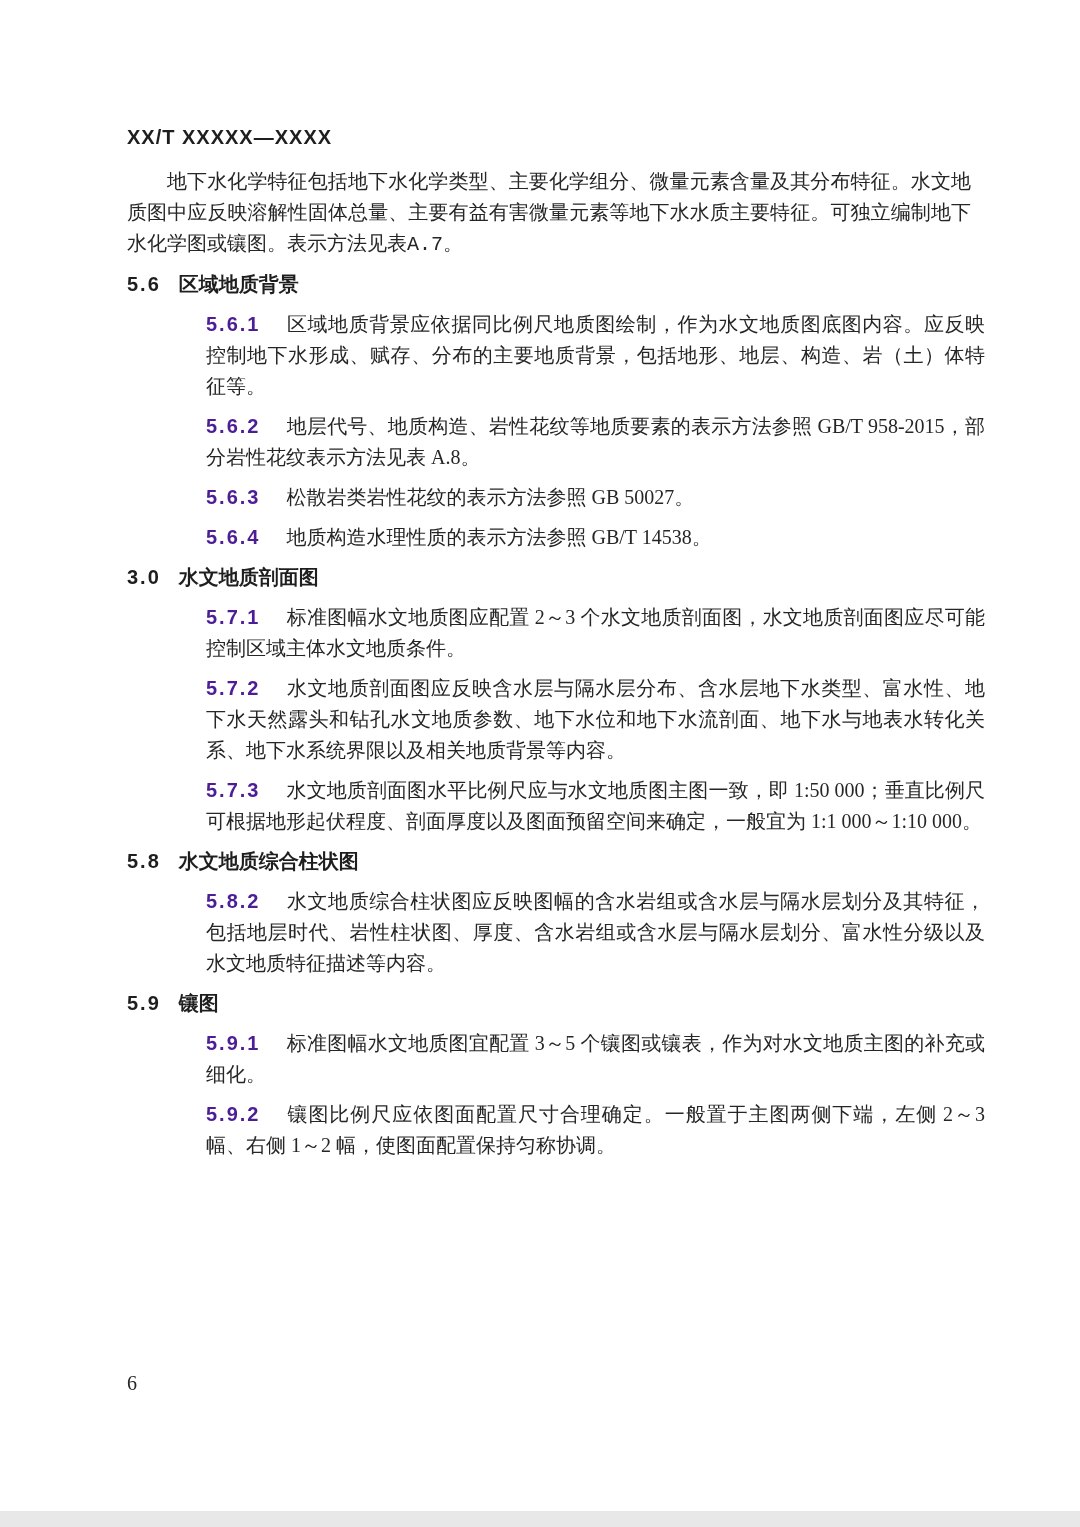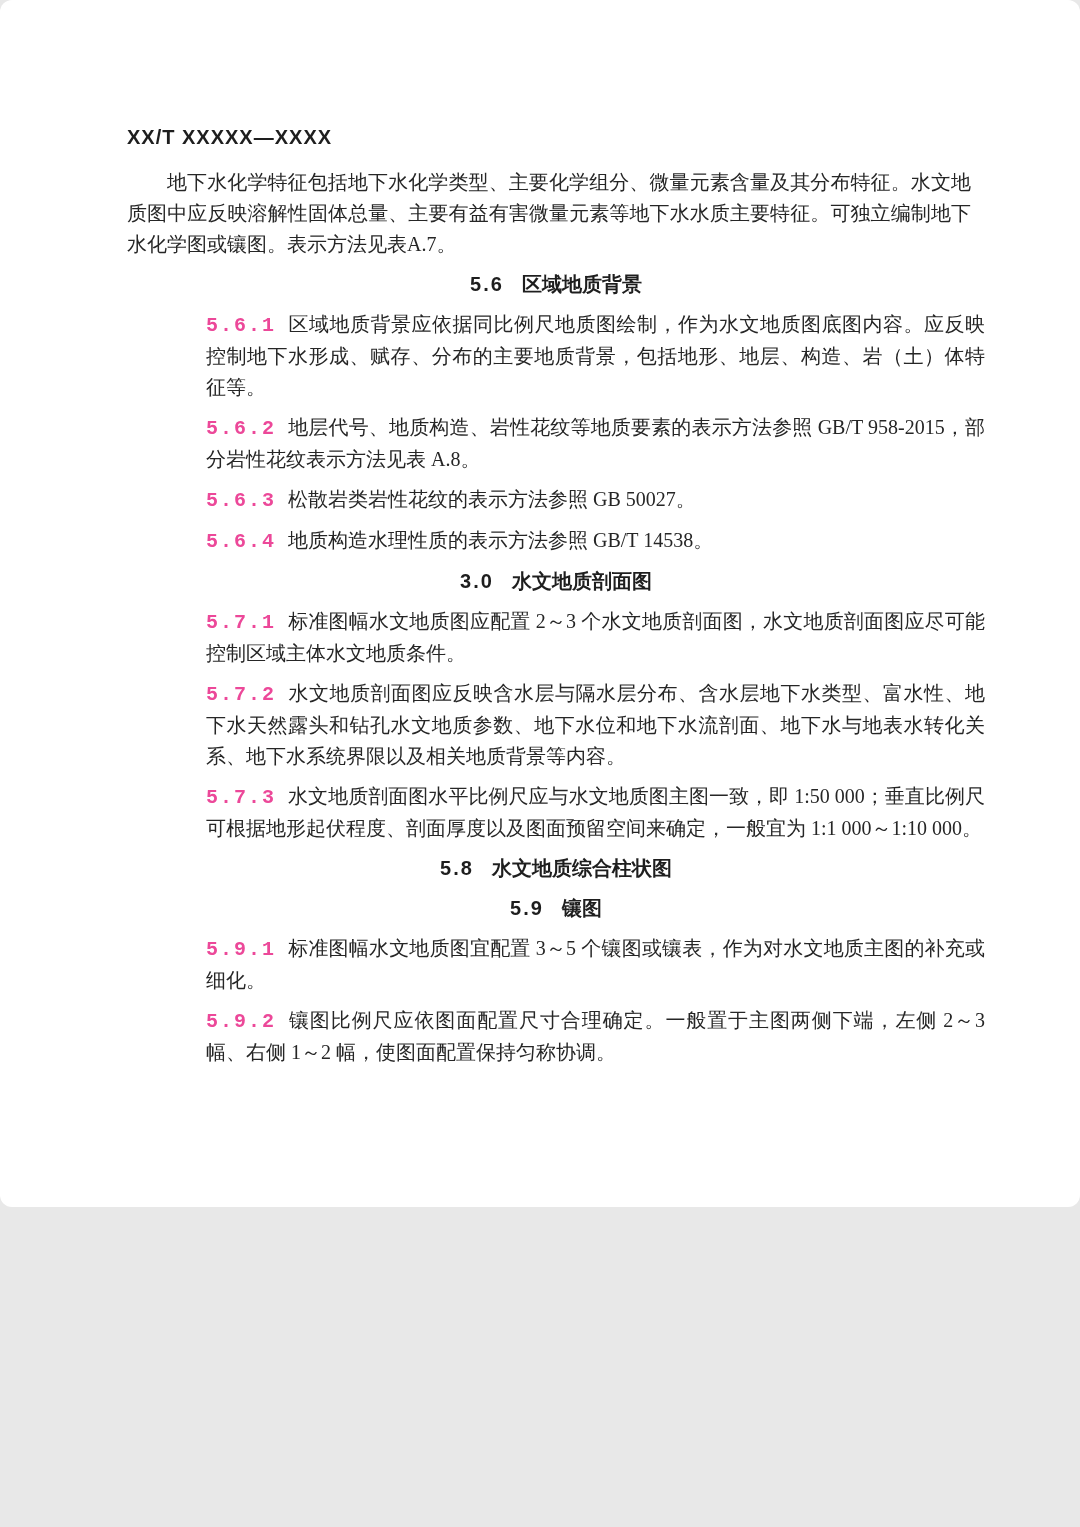--- a/index.html
+++ b/index.html
@@ -1,26 +1,25 @@
 <!DOCTYPE html>
 <html><head>
 <meta charset="utf-8">
 <style>
   html, body { margin: 0; padding: 0; background: #e8e8e8; }
   .page {
     position: relative;
     width: 1080px;
-    height: 1207px;
+    height: 1511px;
     margin: 0 auto;
     background: #ffffff;
     color: #262626;
     font-family: "Liberation Serif", "DejaVu Serif", serif;
     overflow: hidden;
     box-sizing: border-box;
-    border-radius: 12px;
   }
   .doc-header {
     position: absolute;
     top: 126px;
     left: 127px;
     font-family: "Liberation Sans", "DejaVu Sans", sans-serif;
     font-size: 20px;
     font-weight: 600;
     letter-spacing: 1px;
     color: #1e1e1e;
@@ -31,45 +30,46 @@
     top: 167px;
     left: 127px;
     width: 858px;
     font-size: 20px;
     line-height: 31px;
     text-align: justify;
   }
   .intro {
     margin: 0 14px 9px 0;
     text-indent: 40px;
+    font-family: Liberation Mono, monospace;
   }
   .sec-heading {
     margin: 0 0 9px 0;
     font-family: "Liberation Sans", "DejaVu Sans", sans-serif;
     font-weight: bold;
     font-size: 20px;
     line-height: 31px;
     color: #1e1e1e;
-    text-align: center;
+    text-align: left;
   }
   .sec-num {
     display: inline-block;
     letter-spacing: 2px;
     margin-right: 18px;
   }
   .clause {
     margin: 0 0 9px 79px;
   }
   .clause-num {
-    font-family: Liberation Mono, monospace;
+    font-family: Liberation Sans, sans-serif;
     font-weight: 600;
     letter-spacing: 2px;
-    margin-right: 12px;
+    margin-right: 26px;
     white-space: nowrap;
-    color: #ec4899;
+    color: #4c1d95;
   }
   .page-number {
     position: absolute;
     left: 127px;
     top: 1372px;
     font-size: 20px;
     color: #262626;
   }
 </style>
 </head>
@@ -93,20 +93,21 @@
 
     <div>
       <h2 class="sec-heading"><span class="sec-num">3.0</span><span>水文地质剖面图</span></h2>
       <p class="clause"><span class="clause-num">5.7.1</span><span>标准图幅水文地质图应配置 2～3 个水文地质剖面图，水文地质剖面图应尽可能控制区域主体水文地质条件。</span></p>
       <p class="clause"><span class="clause-num">5.7.2</span><span>水文地质剖面图应反映含水层与隔水层分布、含水层地下水类型、富水性、地下水天然露头和钻孔水文地质参数、地下水位和地下水流剖面、地下水与地表水转化关系、地下水系统界限以及相关地质背景等内容。</span></p>
       <p class="clause"><span class="clause-num">5.7.3</span><span>水文地质剖面图水平比例尺应与水文地质图主图一致，即 1:50 000；垂直比例尺可根据地形起伏程度、剖面厚度以及图面预留空间来确定，一般宜为 1:1 000～1:10 000。</span></p>
     </div>
 
     <div>
       <h2 class="sec-heading"><span class="sec-num">5.8</span><span>水文地质综合柱状图</span></h2>
+      <p class="clause"><span class="clause-num">5.8.2</span><span>水文地质综合柱状图应反映图幅的含水岩组或含水层与隔水层划分及其特征，包括地层时代、岩性柱状图、厚度、含水岩组或含水层与隔水层划分、富水性分级以及水文地质特征描述等内容。</span></p>
     </div>
 
     <div>
       <h2 class="sec-heading"><span class="sec-num">5.9</span><span>镶图</span></h2>
       <p class="clause"><span class="clause-num">5.9.1</span><span>标准图幅水文地质图宜配置 3～5 个镶图或镶表，作为对水文地质主图的补充或细化。</span></p>
       <p class="clause"><span class="clause-num">5.9.2</span><span>镶图比例尺应依图面配置尺寸合理确定。一般置于主图两侧下端，左侧 2～3 幅、右侧 1～2 幅，使图面配置保持匀称协调。</span></p>
     </div>
 
   </div>
 

